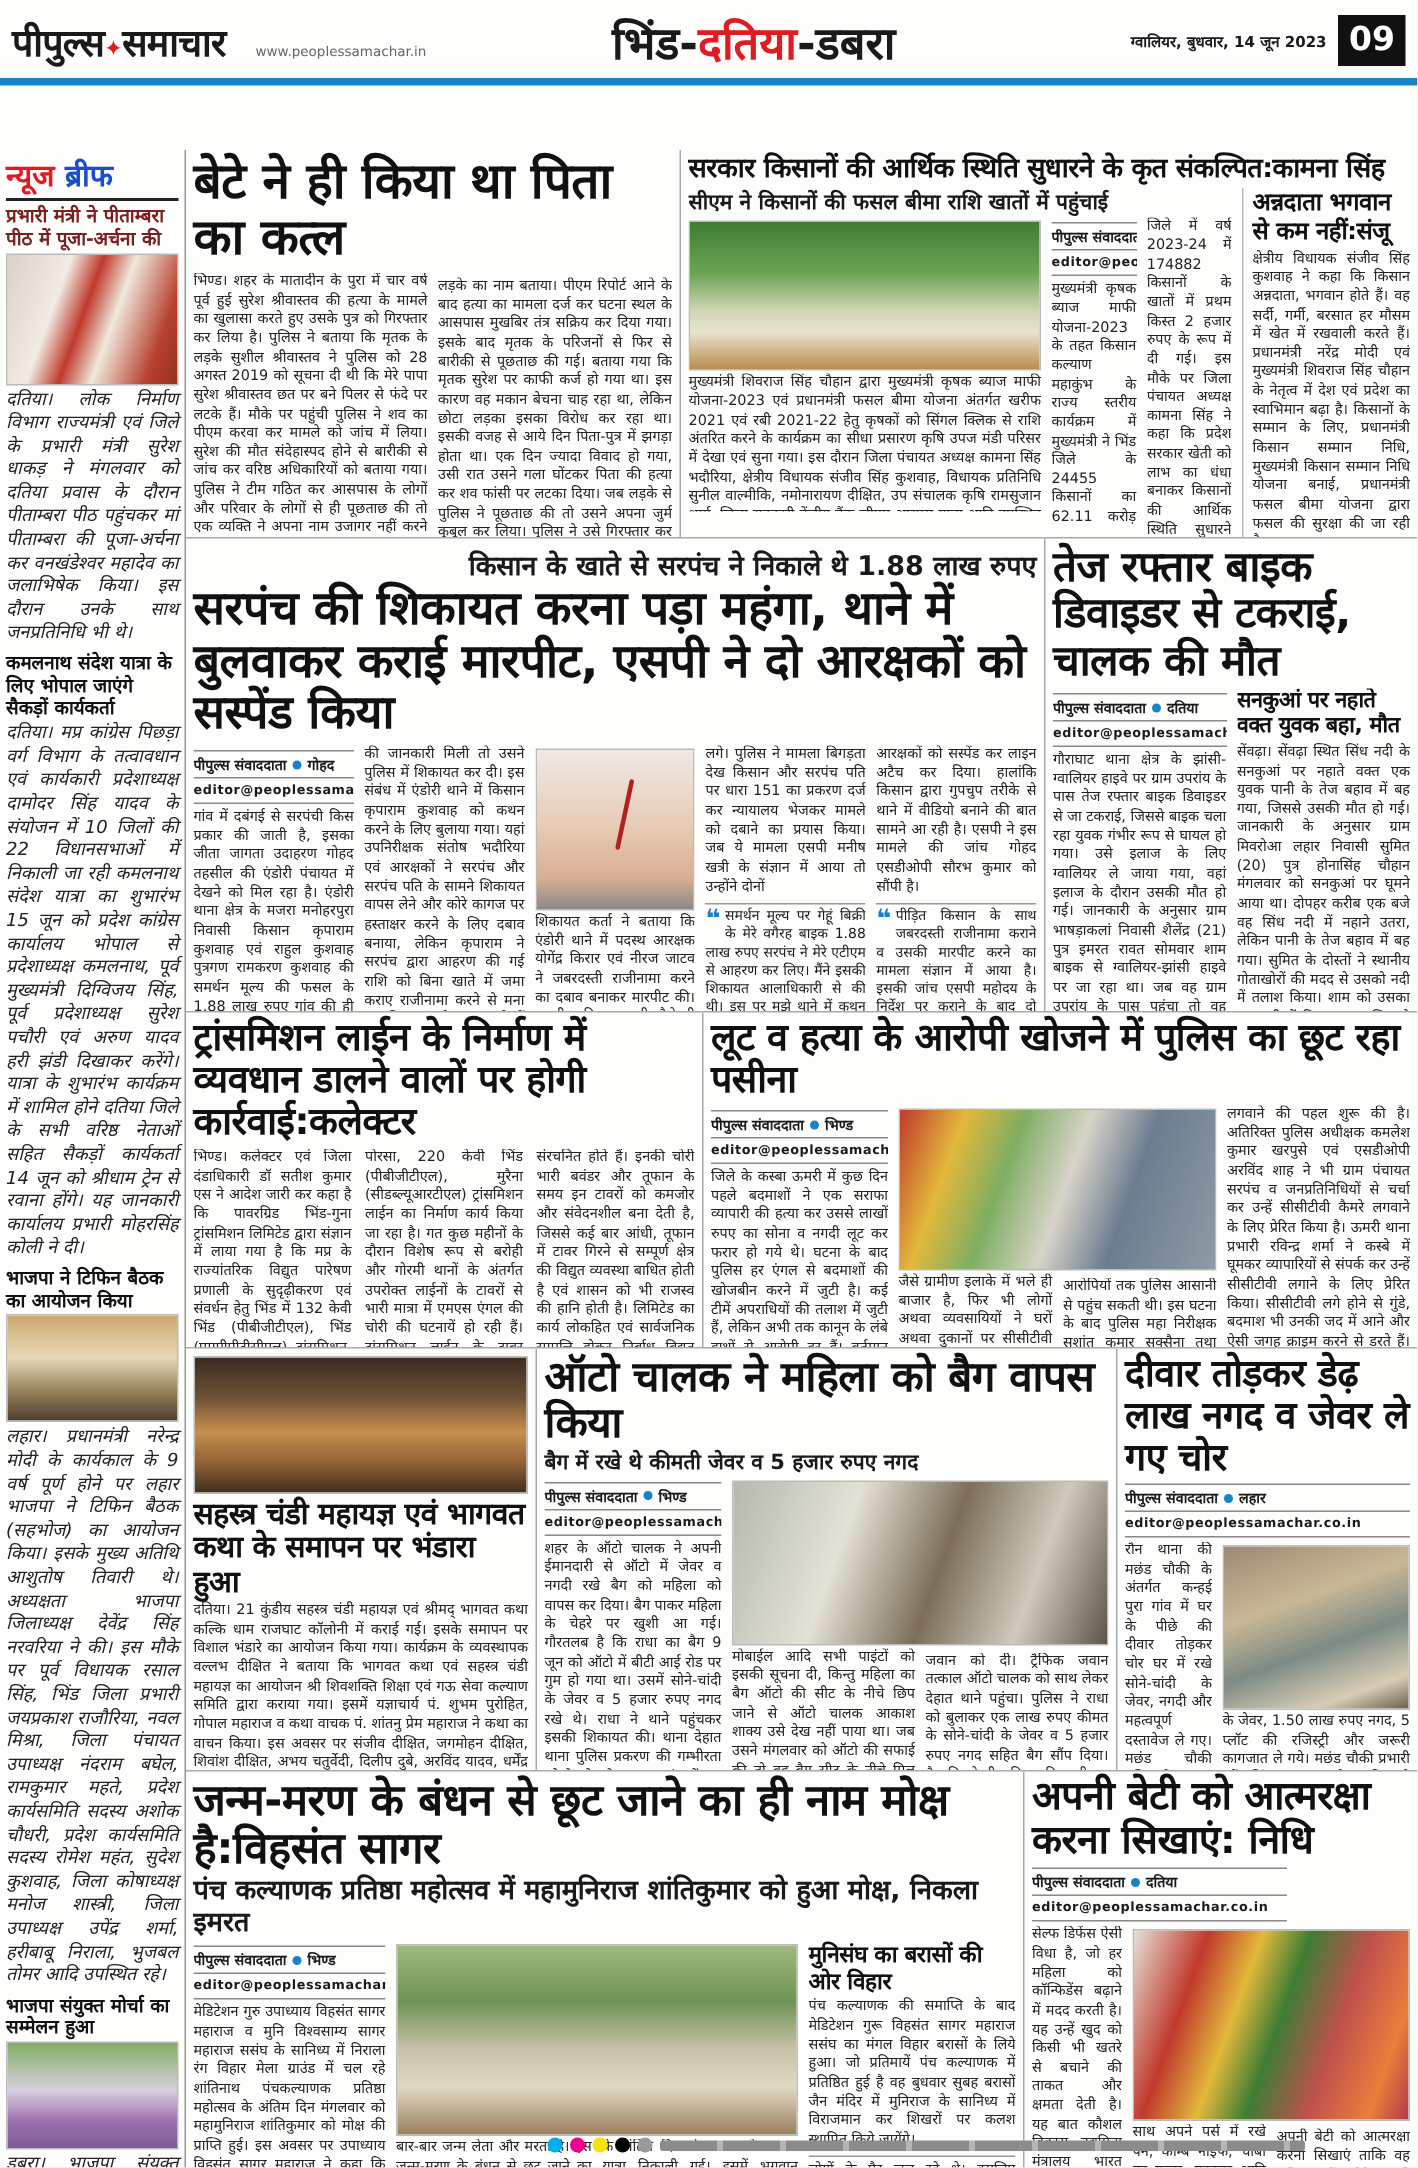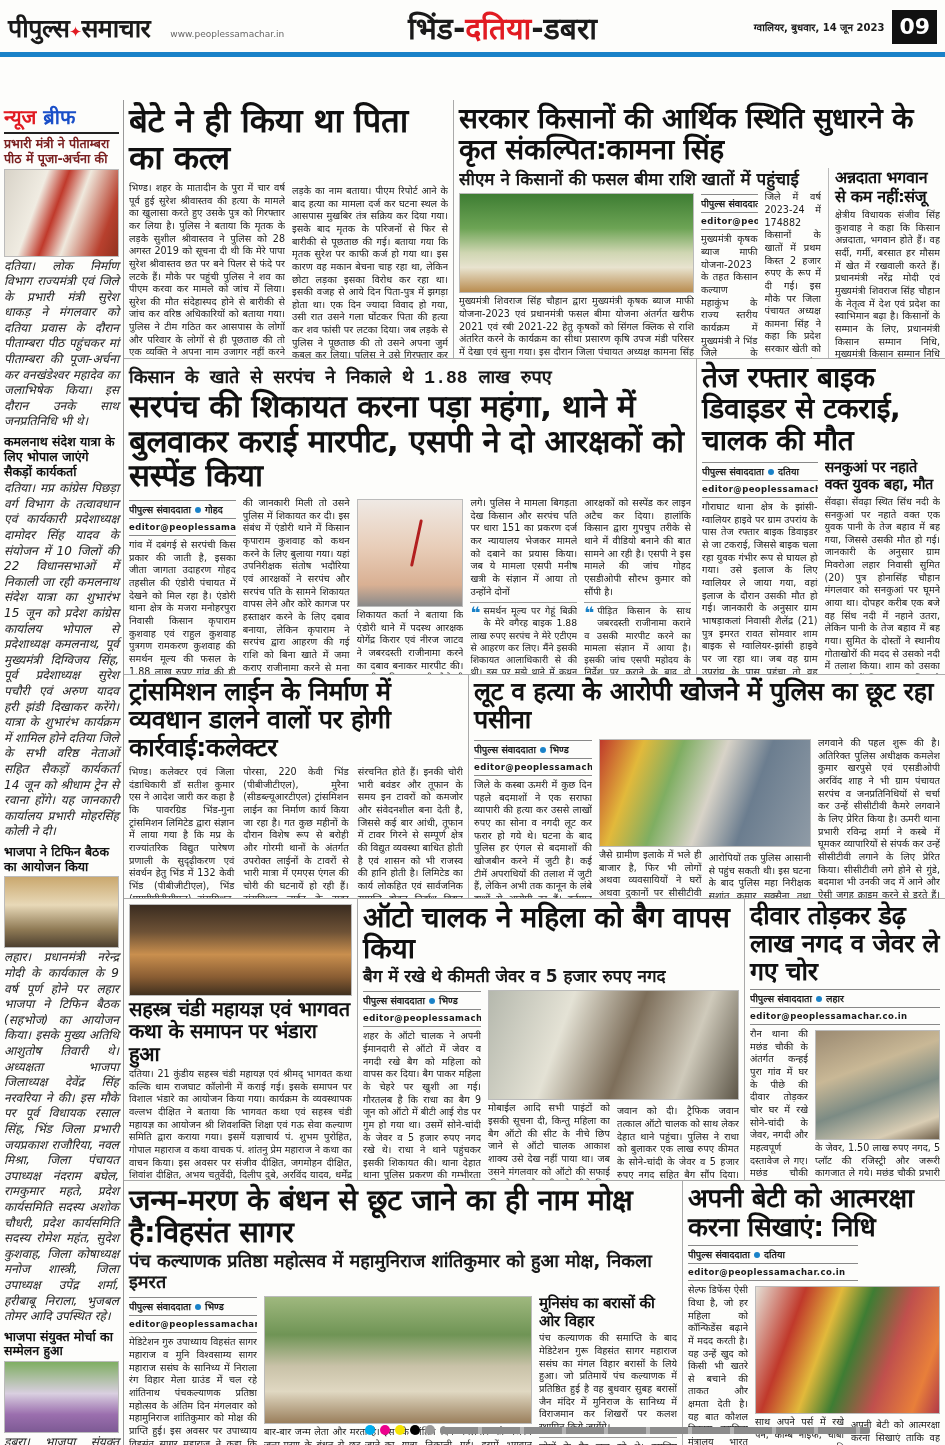--- a/index.html
+++ b/index.html
@@ -27,22 +27,22 @@
   #main { flex:1; overflow:hidden; display:flex; flex-direction:column; }
   .row { display:flex; overflow:hidden; border-top:1px solid #aaa; }
   .row:first-child { border-top:none; }
   .art { padding:3px 5px; overflow:hidden; }
   .br { border-right:1px solid #aaa; }
   
   .hl { font-weight:bold; color:#111; line-height:1.12; letter-spacing:-0.3px; }
   .hl-xl { font-size:33px; }
   .hl-lg { font-size:28px; }
   .hl-sm { font-size:15px; line-height:1.2; }
-  .kicker { font-size:18px; font-weight:bold; text-align:left; padding:2px 0 1px 0;font-family:Liberation Mono, monospace; }
-  .subhead { font-size:17px; font-weight:bold; line-height:1.15; margin:2px 0; }
+  .kicker { font-size:18px; font-weight:bold; text-align:right; padding:2px 0 1px 0; }
+  .subhead { font-size:14px; font-weight:bold; line-height:1.15; margin:2px 0; }
   .body-txt { font-size:9.6px; line-height:1.32; text-align:justify; color:#222; }
   .body-txt + .body-txt { margin-top:3px; }
   .cols3 { column-count:3; column-gap:9px; }
   .byline { border-top:1px solid #888; border-bottom:1px solid #888; padding:2px 0; margin:3px 0 2px 0;
             font-size:9.5px; font-weight:bold; display:flex; align-items:center; gap:4px; white-space:nowrap; overflow:hidden;}
   .byline .b-dot { width:6px; height:6px; border-radius:50%; background:#1a82c8; display:inline-block; flex:none;}
   .byline-email { font-size:8.5px; font-weight:bold; letter-spacing:0.4px; border-bottom:1px solid #888; padding:1px 0 3px 0; margin-bottom:3px; overflow:hidden; white-space:nowrap;}
   
   .photo { width:100%; border:1px solid #bbb; margin:2px 0; position:relative; overflow:hidden; }
   .ph-puja      { background:linear-gradient(110deg,#d8d3c8 0%,#f0ece2 30%,#c0392b 45%,#efe9dd 60%,#b8402e 85%,#93321f 100%); }
@@ -136,21 +136,21 @@
       <div class="row" style="height:258px">
         <div class="art br" style="width:330px">
           <div class="hl hl-xl">बेटे ने ही किया था पिता का कत्ल</div>
           <div class="flexrow" style="margin-top:5px">
             <div class="fcol body-txt" style="flex:1">भिण्ड। शहर के मातादीन के पुरा में चार वर्ष पूर्व हुई सुरेश श्रीवास्तव की हत्या के मामले का खुलासा करते हुए उसके पुत्र को गिरफ्तार कर लिया है। पुलिस ने बताया कि मृतक के लड़के सुशील श्रीवास्तव ने पुलिस को 28 अगस्त 2019 को सूचना दी थी कि मेरे पापा सुरेश श्रीवास्तव छत पर बने पिलर से फंदे पर लटके हैं। मौके पर पहुंची पुलिस ने शव का पीएम करवा कर मामले को जांच में लिया। सुरेश की मौत संदेहास्पद होने से बारीकी से जांच कर वरिष्ठ अधिकारियों को बताया गया। पुलिस ने टीम गठित कर आसपास के लोगों और परिवार के लोगों से ही पूछताछ की तो एक व्यक्ति ने अपना नाम उजागर नहीं करने की शर्त पर मृतक के छोटे</div>
             <div class="fcol body-txt" style="flex:1">लड़के का नाम बताया। पीएम रिपोर्ट आने के बाद हत्या का मामला दर्ज कर घटना स्थल के आसपास मुखबिर तंत्र सक्रिय कर दिया गया। इसके बाद मृतक के परिजनों से फिर से बारीकी से पूछताछ की गई। बताया गया कि मृतक सुरेश पर काफी कर्ज हो गया था। इस कारण वह मकान बेचना चाह रहा था, लेकिन छोटा लड़का इसका विरोध कर रहा था। इसकी वजह से आये दिन पिता-पुत्र में झगड़ा होता था। एक दिन ज्यादा विवाद हो गया, उसी रात उसने गला घोंटकर पिता की हत्या कर शव फांसी पर लटका दिया। जब लड़के से पुलिस ने पूछताछ की तो उसने अपना जुर्म कुबूल कर लिया। पुलिस ने उसे गिरफ्तार कर जेल भेज दिया।</div>
           </div>
         </div>
 
         <div class="art" style="flex:1">
-          <div class="hl hl-lg" style="font-size:28px">सरकार किसानों की आर्थिक स्थिति सुधारने के कृत संकल्पित:कामना सिंह</div>
+          <div class="hl hl-lg" style="font-size:18px">सरकार किसानों की आर्थिक स्थिति सुधारने के कृत संकल्पित:कामना सिंह</div>
           <div class="flexrow" style="margin-top:2px">
             <div class="fcol" style="flex:1">
               <div class="subhead">सीएम ने किसानों की फसल बीमा राशि खातों में पहुंचाई</div>
               <div class="flexrow">
                 <div class="fcol" style="width:235px">
                   <div class="photo ph-stage" style="height:100px"></div>
                   <div class="body-txt" style="height:92px; overflow:hidden">मुख्यमंत्री शिवराज सिंह चौहान द्वारा मुख्यमंत्री कृषक ब्याज माफी योजना-2023 एवं प्रधानमंत्री फसल बीमा योजना अंतर्गत खरीफ 2021 एवं रबी 2021-22 हेतु कृषकों को सिंगल क्लिक से राशि अंतरित करने के कार्यक्रम का सीधा प्रसारण कृषि उपज मंडी परिसर में देखा एवं सुना गया। इस दौरान जिला पंचायत अध्यक्ष कामना सिंह भदौरिया, क्षेत्रीय विधायक संजीव सिंह कुशवाह, विधायक प्रतिनिधि सुनील वाल्मीकि, नमोनारायण दीक्षित, उप संचालक कृषि रामसुजान शर्मा, जिला सहकारी केंद्रीय बैंक जीएम आरएस गुप्ता आदि उपस्थित रहे।</div>
                 </div>
                 <div class="fcol" style="flex:1">
                   <div class="byline">

